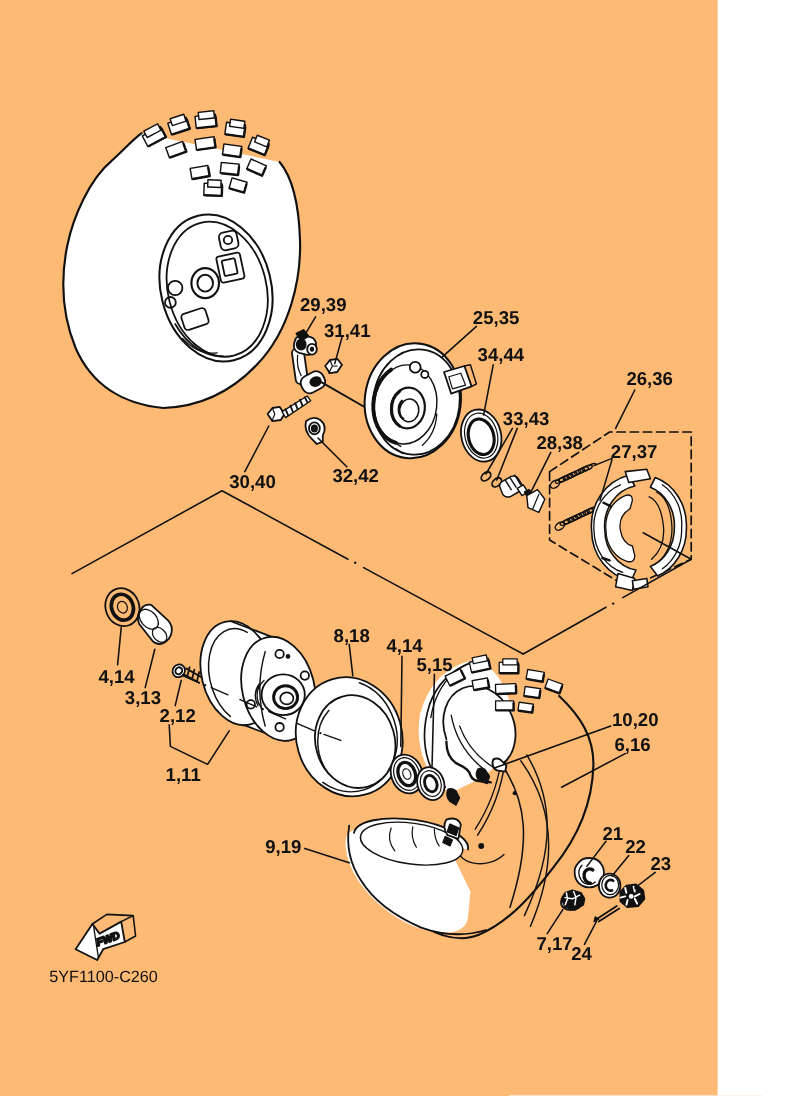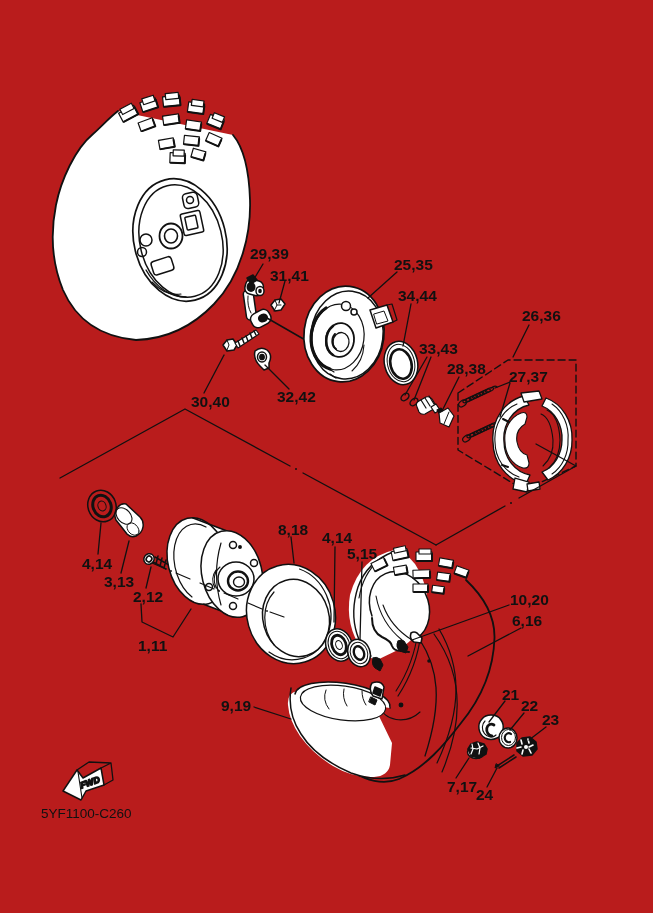--- a/index.html
+++ b/index.html
@@ -1,16 +1,16 @@
 <!DOCTYPE html>
 <html><head>
 <meta charset="utf-8">
 <style>
 html,body{margin:0;padding:0;background:#fff;}
-#stage{position:relative;width:653px;height:913px;background:#b91c1c;overflow:hidden;}
+#stage{position:relative;width:598px;height:913px;background:#fdba74;overflow:hidden;}
 svg{position:absolute;left:0;top:0;}
 text{font-family:"Liberation Sans",sans-serif;font-weight:bold;font-size:15.5px;fill:#111;}
 .pn{font-weight:normal;font-size:13.5px;}
 </style>
 </head>
 <body>
 <div id="stage">
 <svg width="661" height="913" viewBox="0 0 661 913" fill="none" stroke="#111" stroke-width="1.5" stroke-linecap="round" stroke-linejoin="round">
 
 <g id="tireTop">

